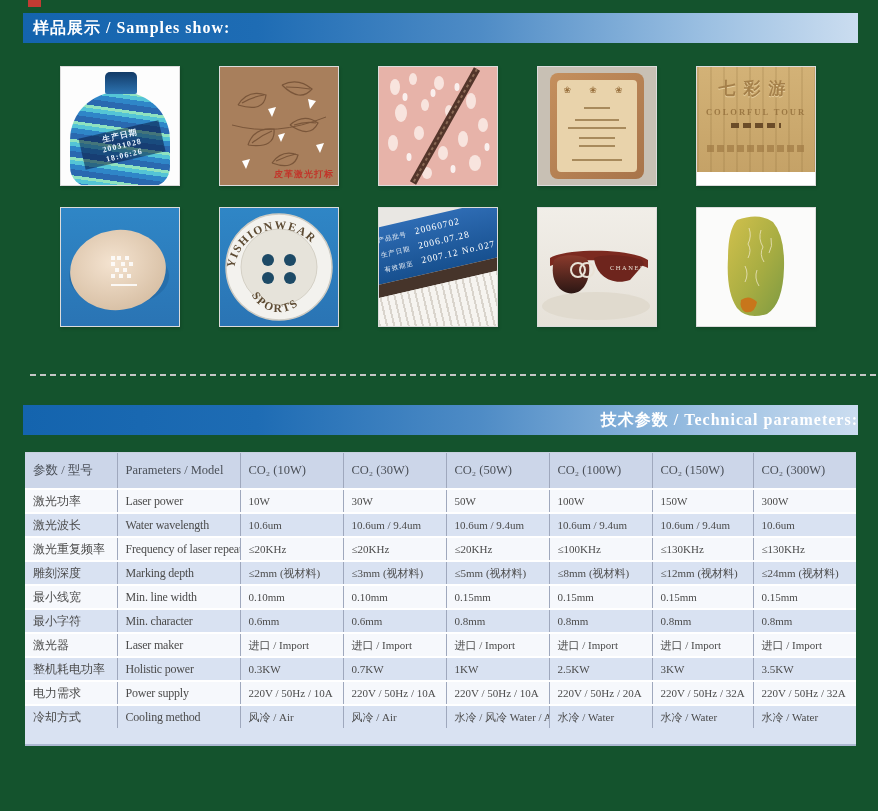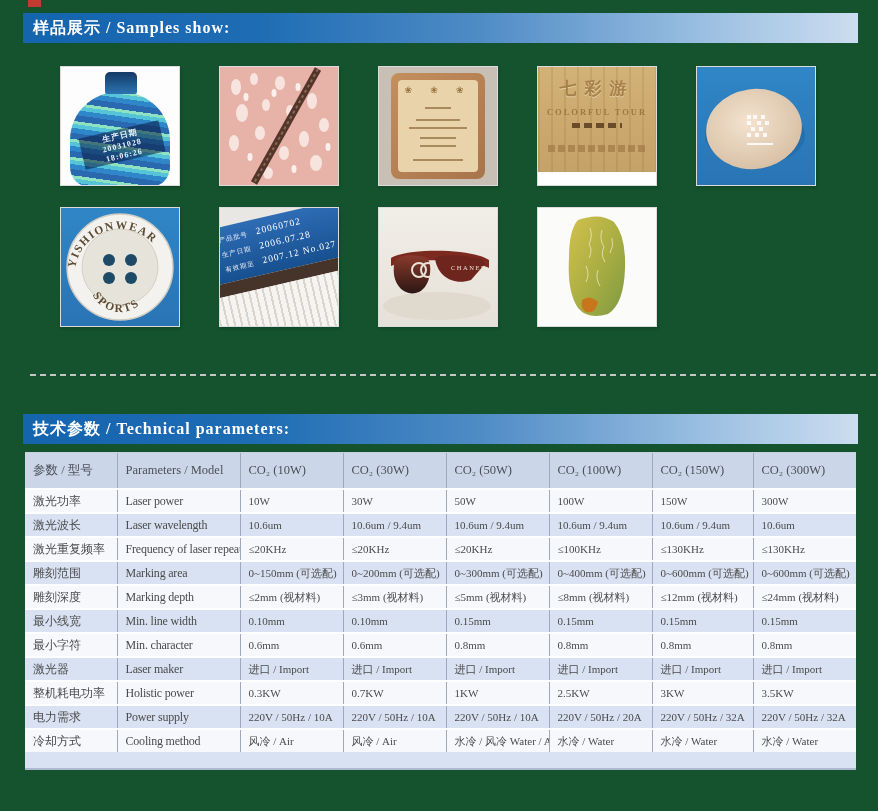--- a/index.html
+++ b/index.html
@@ -5,21 +5,21 @@
   html,body{margin:0;padding:0;background:#fff;}
   .page{position:relative;width:878px;height:811px;background:#14532d;overflow:hidden;
         font-family:Liberation Serif, serif;padding-left:48px;}
   .corner-mark{position:absolute;left:28px;top:0;width:13px;height:7px;background:#c23b33;}
 
   
   .band{position:absolute;left:23px;width:835px;height:30px;box-sizing:border-box;
         background:linear-gradient(to right,#1464ae 0%,#1e6cb4 28%,#4f8cc6 55%,#9cc0e2 82%,#cbddf0 100%);
         color:#fff;font-size:16px;font-weight:bold;line-height:30px;padding-left:10px;letter-spacing:1px;}
   .band-samples{top:13px;}
-  .band-params{top:414px;}
+  .band-params{top:405px;text-align:right;}
 
   
   .samples-grid{position:absolute;top:66px;left:60px;width:756px;display:grid;
                 grid-template-columns:repeat(5,120px);column-gap:39px;row-gap:21px;}
   .sample{position:relative;width:118px;height:118px;background:#fff;border:1px solid #dcdcdc;
           box-shadow:1px 2px 3px rgba(0,0,0,.15);overflow:hidden;}
   .sample svg{position:absolute;inset:0;}
 
   
   .bottle-cell{background:#fdfdfd;}
@@ -112,20 +112,40 @@
     <div class="sample bottle-cell">
       <div class="bottle-body"></div>
       <div class="bottle-cap"></div>
       <div class="bottle-band">
         <div>生产日期</div>
         <div>20031028</div>
         <div>18:06:26</div>
       </div>
     </div>
 
+    <div class="sample leather-cell">
+      <svg viewBox="0 0 118 118">
+        <g stroke="#7a563a" stroke-width="1.2" fill="none">
+          <path d="M18,38 q10,-16 28,-10 q-2,18 -28,10 M22,36 q10,-6 22,-8"></path>
+          <path d="M62,18 q16,-8 30,4 q-12,14 -30,-4 M66,20 q12,0 24,2"></path>
+          <path d="M28,78 q6,-18 26,-16 q2,20 -26,16 M32,76 q10,-8 20,-12"></path>
+          <path d="M70,58 q14,-12 28,-2 q-8,16 -28,2 M74,58 q12,-4 22,-2"></path>
+          <path d="M52,96 q10,-14 26,-8 q-4,16 -26,8 M56,94 q10,-5 20,-7"></path>
+          <path d="M12,58 q44,12 94,-8" stroke-width="1"></path>
+        </g>
+        <g fill="#ffffff">
+          <polygon points="48,42 56,40 52,50"></polygon>
+          <polygon points="88,32 96,34 90,42"></polygon>
+          <polygon points="22,94 30,92 26,102"></polygon>
+          <polygon points="96,78 104,76 100,86"></polygon>
+          <polygon points="58,68 65,66 61,75"></polygon>
+        </g>
+      </svg>
+      <div class="leather-caption">皮革激光打标</div>
+    </div>
 
     <div class="sample lace-cell">
       <svg viewBox="0 0 118 118">
         <g fill="#f8e4de">
           <ellipse cx="16" cy="20" rx="5" ry="8"></ellipse>
             <ellipse cx="34" cy="12" rx="4" ry="6"></ellipse>
           <ellipse cx="60" cy="16" rx="5" ry="7"></ellipse>
             <ellipse cx="22" cy="46" rx="6" ry="9"></ellipse>
           <ellipse cx="46" cy="38" rx="4" ry="6"></ellipse>
             <ellipse cx="14" cy="76" rx="5" ry="8"></ellipse>
@@ -322,49 +342,39 @@
             <td class="en">Laser power</td>
             <td>10W</td>
             <td>30W</td>
             <td>50W</td>
             <td>100W</td>
             <td>150W</td>
             <td>300W</td>
           </tr>
           <tr>
             <td class="zh">激光波长</td>
-            <td class="en">Laser wavelength</td>
+            <td class="en">Water wavelength</td>
             <td>10.6um</td>
             <td>10.6um / 9.4um</td>
             <td>10.6um / 9.4um</td>
             <td>10.6um / 9.4um</td>
             <td>10.6um / 9.4um</td>
             <td>10.6um</td>
           </tr>
           <tr>
             <td class="zh">激光重复频率</td>
             <td class="en">Frequency of laser repeat</td>
             <td>≤20KHz</td>
             <td>≤20KHz</td>
             <td>≤20KHz</td>
             <td>≤100KHz</td>
             <td>≤130KHz</td>
             <td>≤130KHz</td>
           </tr>
           <tr>
-            <td class="zh">雕刻范围</td>
-            <td class="en">Marking area</td>
-            <td>0~150mm (可选配)</td>
-            <td>0~200mm (可选配)</td>
-            <td>0~300mm (可选配)</td>
-            <td>0~400mm (可选配)</td>
-            <td>0~600mm (可选配)</td>
-            <td>0~600mm (可选配)</td>
-          </tr>
-          <tr>
             <td class="zh">雕刻深度</td>
             <td class="en">Marking depth</td>
             <td>≤2mm (视材料)</td>
             <td>≤3mm (视材料)</td>
             <td>≤5mm (视材料)</td>
             <td>≤8mm (视材料)</td>
             <td>≤12mm (视材料)</td>
             <td>≤24mm (视材料)</td>
           </tr>
           <tr>

